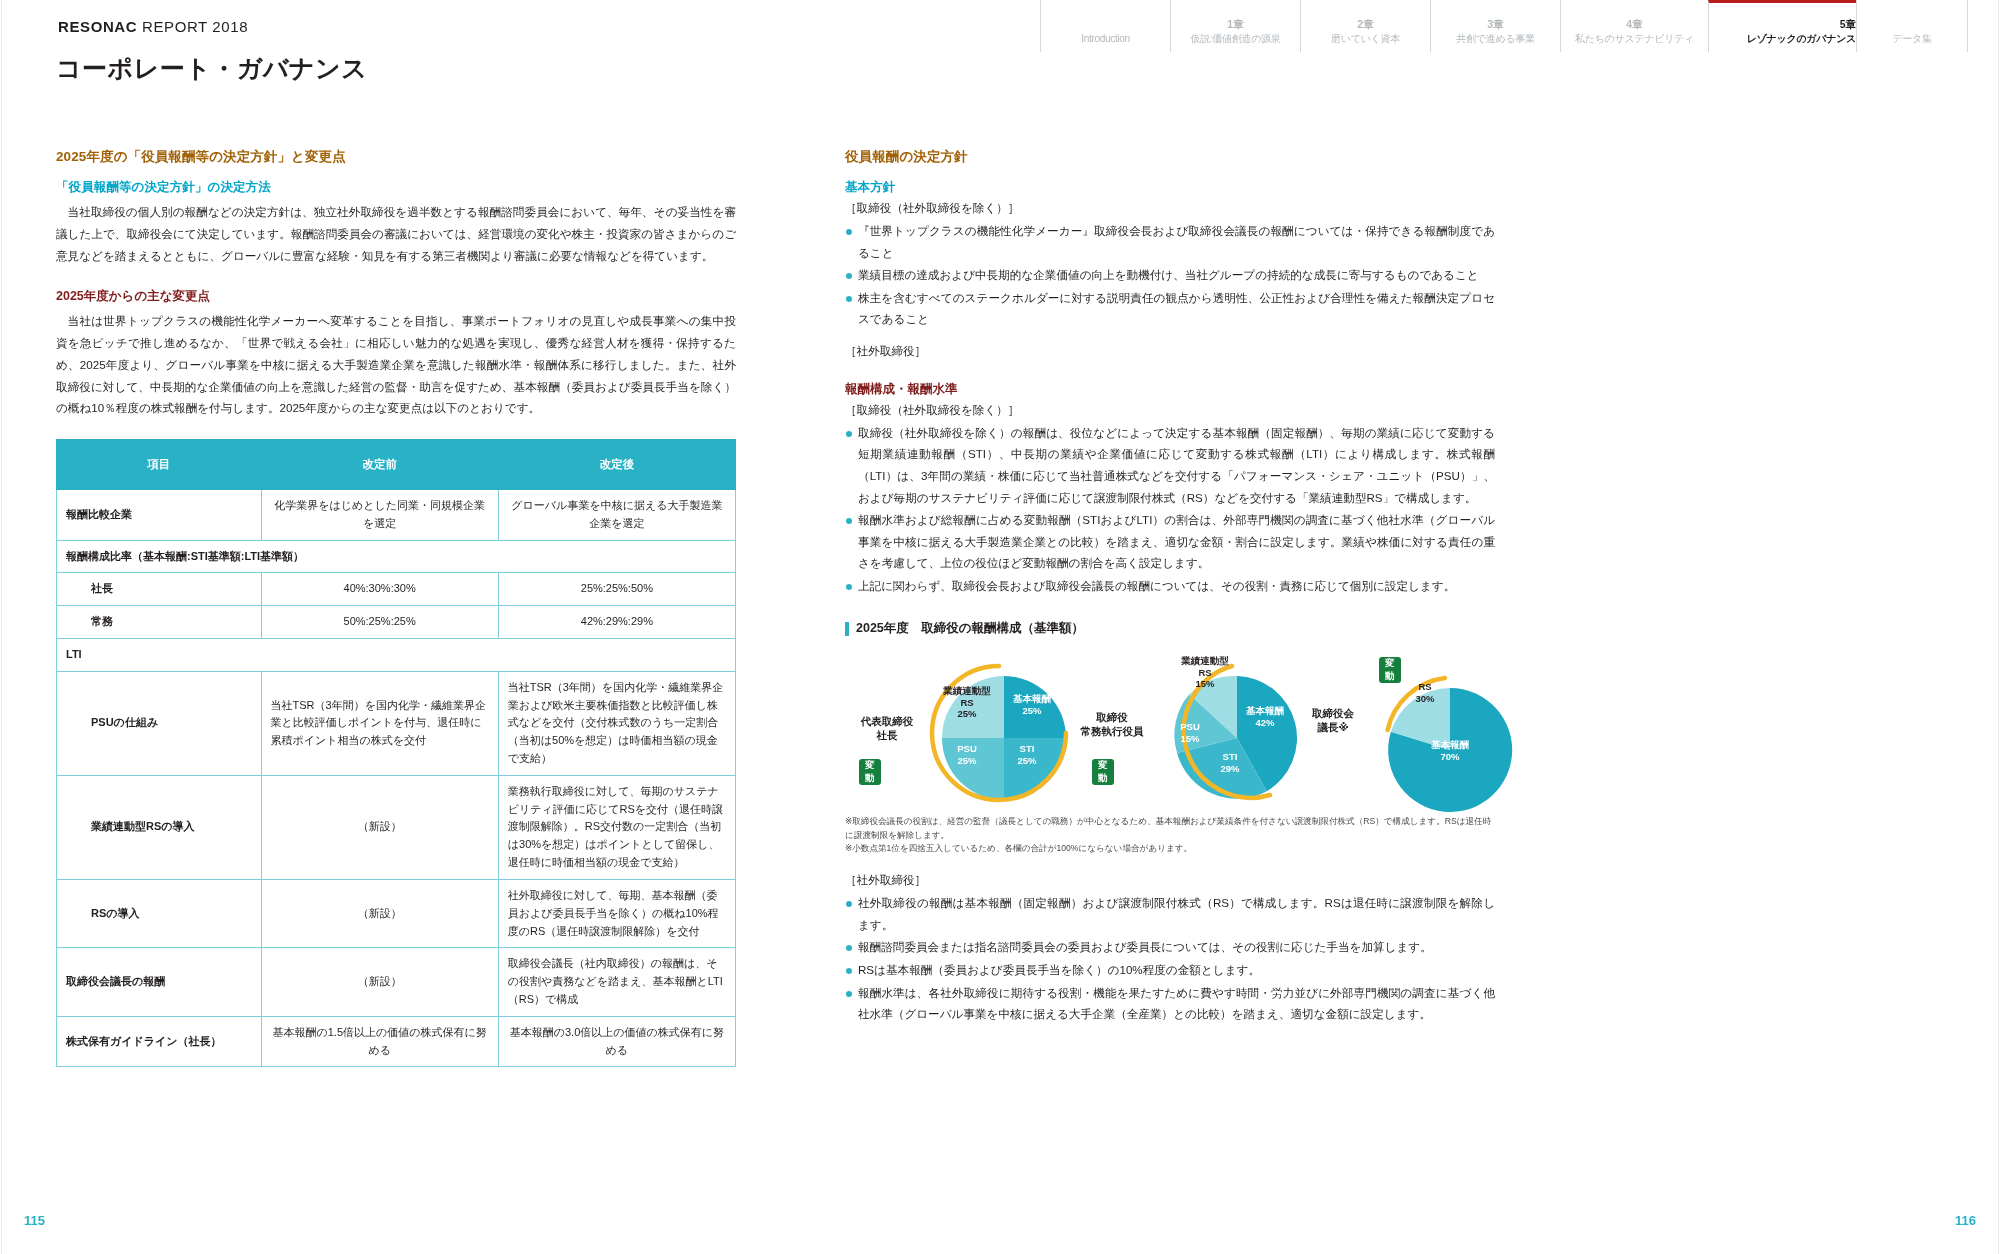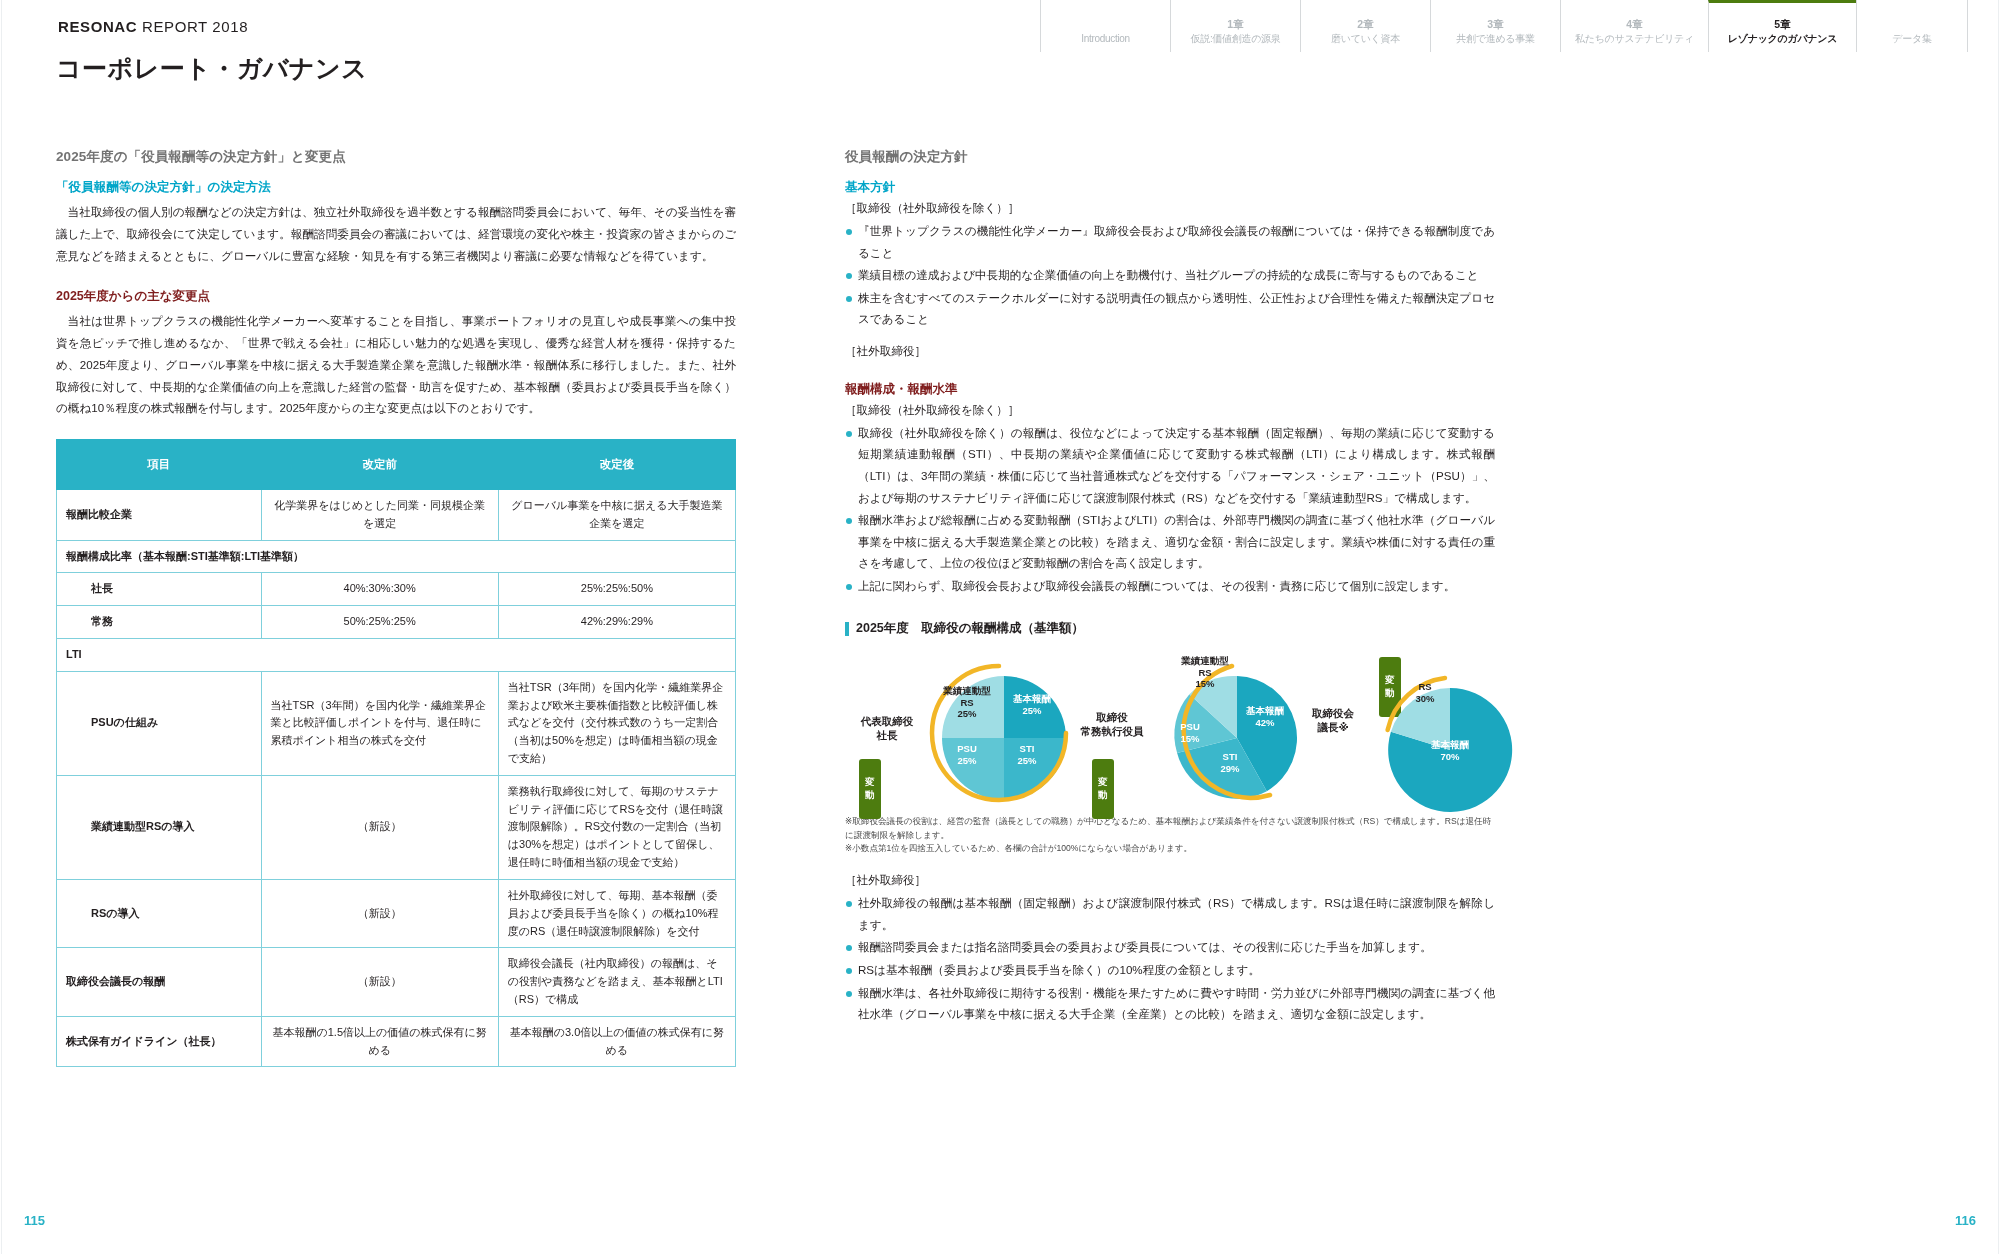--- a/index.html
+++ b/index.html
@@ -25,21 +25,22 @@
     padding-bottom: 7px;
     color: #b3b9bd; font-size: 10.5px; line-height: 1.32;
     text-align: center;
   }
   .nav-tab:last-child { border-right: 1px solid #d6d9db; }
   .nav-tab .nt-num { font-size: 10.5px; font-weight: 700; }
   .nav-tab .nt-lbl { font-size: 10px; letter-spacing: -0.3px; white-space: nowrap; }
   .nav-tab.intro { justify-content: flex-end; }
   .nav-tab.active {
     color: #231f20; font-weight: 700;
-    border-top: 3px solid #4d7c0f;
+    border-top: 3px solid #b91c1c;
+    align-items: flex-end;
   }
   .nav-tab.active .nt-num { color: #231f20; }
   .nav-tab.wide { width: 148px; }
   .nav-tab.narrow { width: 112px; }
 
   
   .kicker {
     position: absolute; left: 58px; top: 18px;
     font-size: 15px; letter-spacing: 0.6px; color: #231f20;
   }
@@ -48,21 +49,21 @@
   .page-title {
     position: absolute; left: 56px; top: 52px;
     font-size: 25px; font-weight: 700; letter-spacing: 0.5px;
   }
 
   
   .col-left  { position: absolute; left: 56px;  top: 148px; width: 680px; }
   .col-right { position: absolute; left: 845px; top: 148px; width: 650px; }
 
   h2.sec {
-    font-size: 13.5px; font-weight: 700; color: #737373;
+    font-size: 13.5px; font-weight: 700; color: #a16207;
     margin-bottom: 13px; letter-spacing: 0.1px;
   }
   h3.sub {
     font-size: 12.5px; font-weight: 700; color: #00a5c8;
     margin: 0 0 5px 0; letter-spacing: 0.1px;
   }
   h3.sub2 {
     font-size: 12.5px; font-weight: 700; color: #7f1d1d;
     margin: 22px 0 5px 0;
   }
@@ -116,23 +117,23 @@
   }
   .charts {
     position: relative; width: 650px; height: 160px; margin-top: 8px;
   }
   .pie-unit { position: absolute; }
   .pie-label {
     position: absolute; font-size: 10.5px; font-weight: 700;
     line-height: 1.3; text-align: center; color: #231f20;
   }
   .badge {
-    position: absolute; background: #4d7c0f; color: #ffffff;
+    position: absolute; background: #15803d; color: #ffffff;
     font-size: 9.5px; font-weight: 700; border-radius: 3px;
-    padding: 17px 6px; letter-spacing: 0.3px;
+    padding: 0 6px; letter-spacing: 0.3px;
   }
   .slice-lbl {
     position: absolute; font-size: 9.5px; font-weight: 700;
     line-height: 1.22; text-align: center; color: #ffffff;
   }
   .slice-lbl.dark { color: #231f20; }
   .notes {
     margin-top: 10px; font-size: 8.6px; line-height: 1.55; color: #4a4a4a;
   }
 

